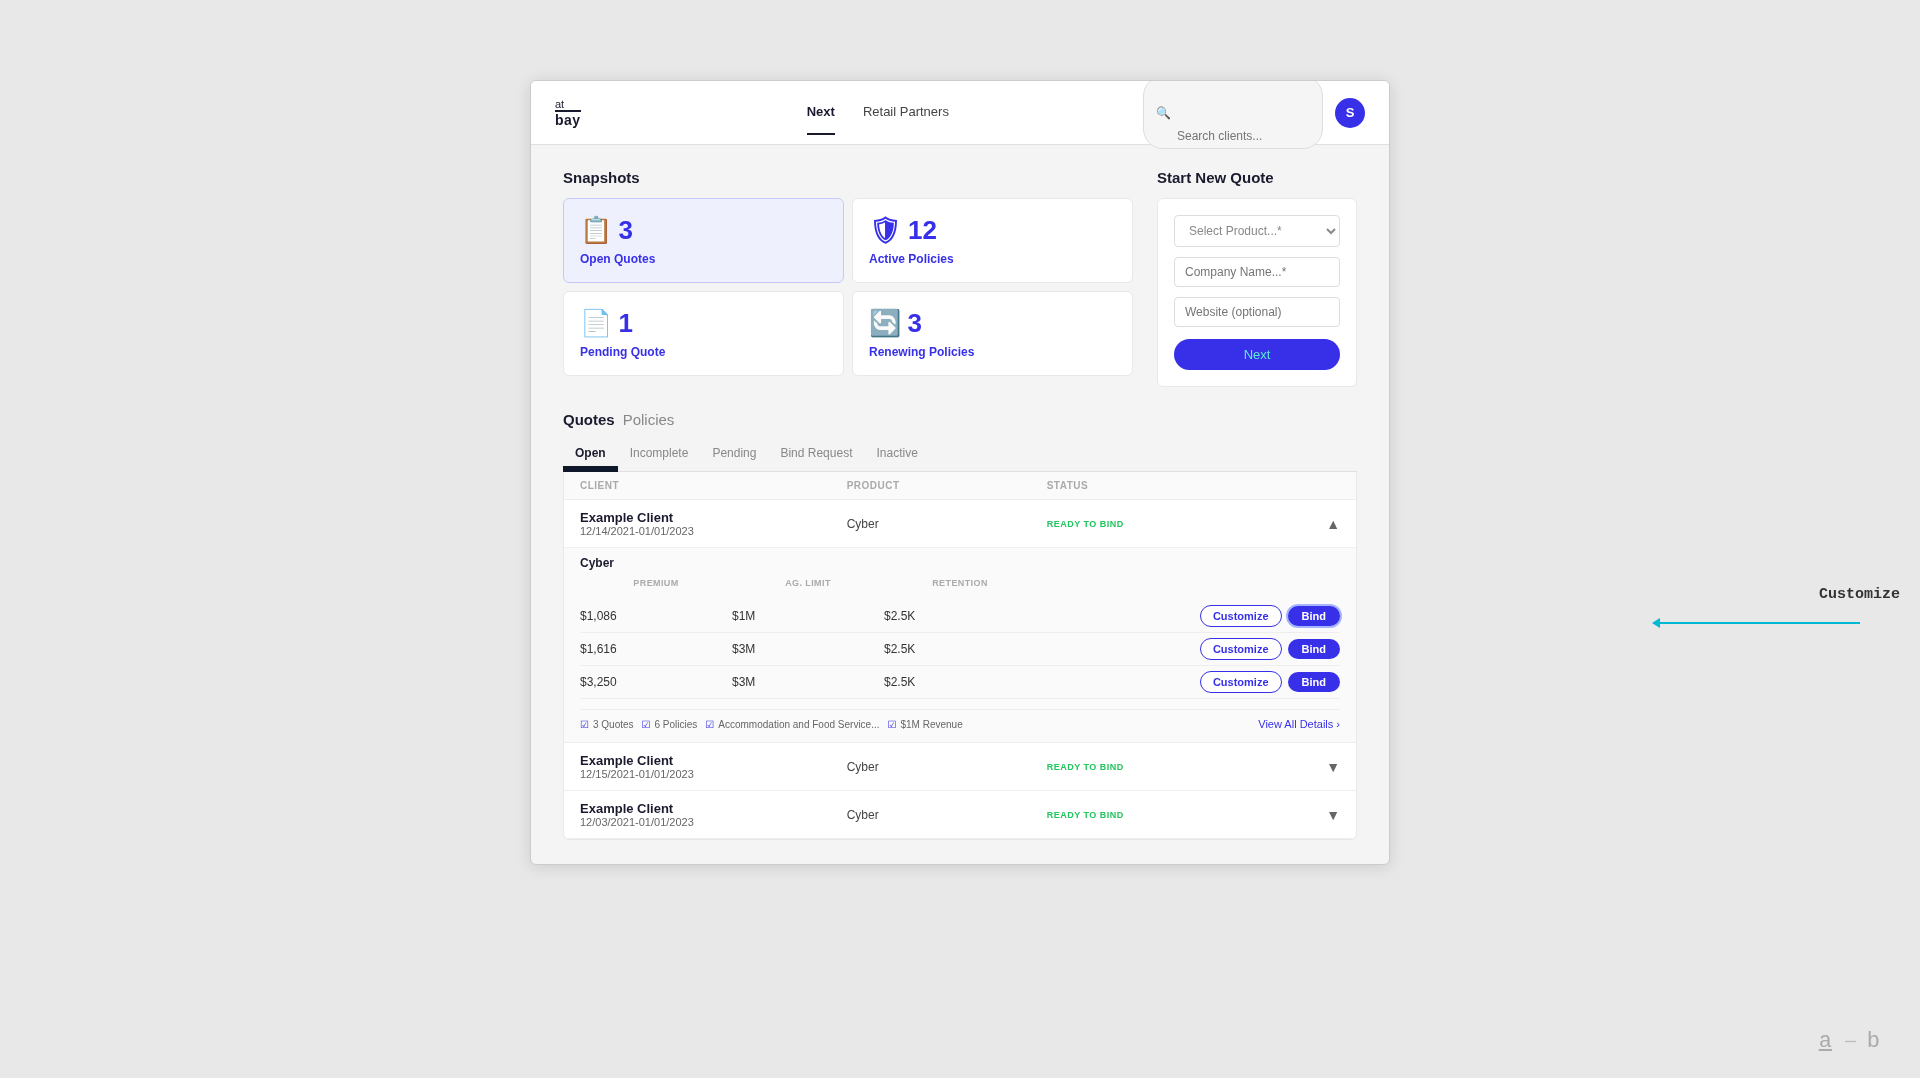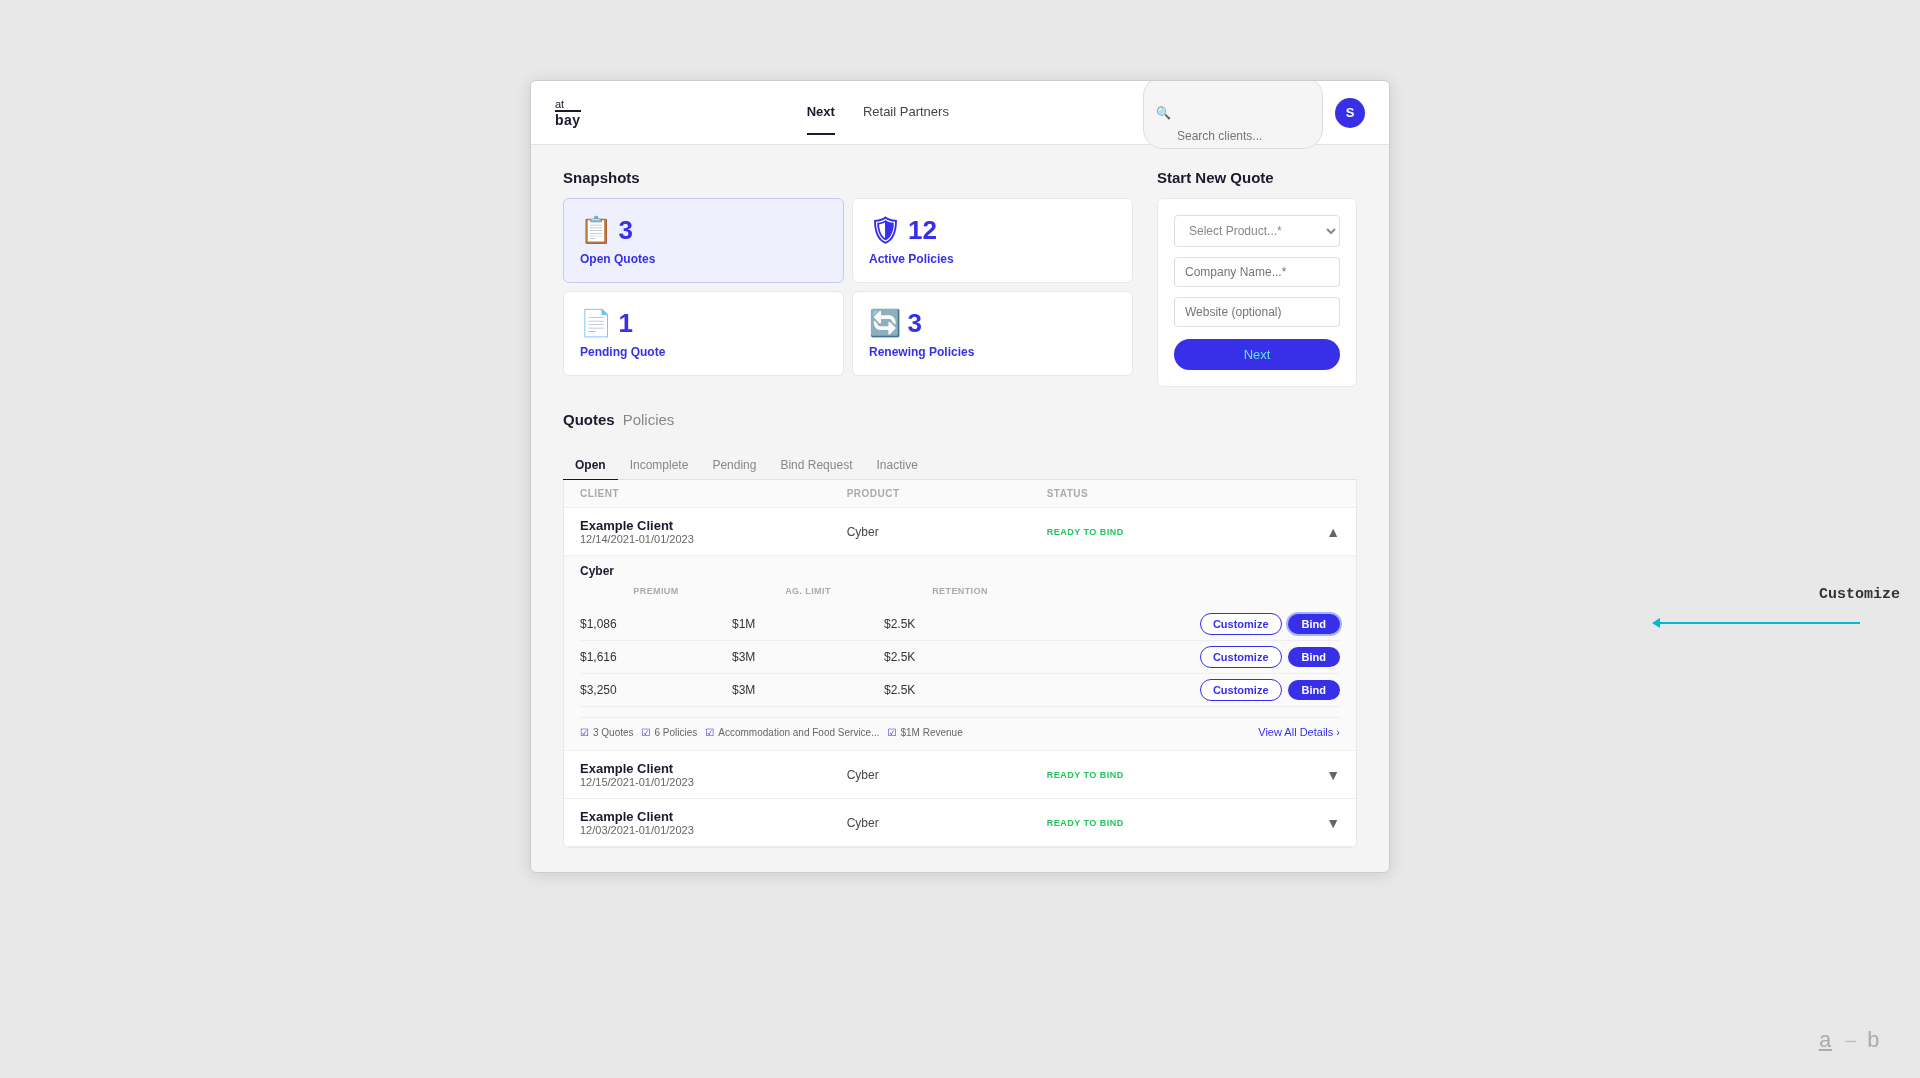--- a/index.html
+++ b/index.html
@@ -190,21 +190,21 @@
       width: 100%;
       margin-top: 2px;
       text-align: center;
     }
 
     
     .quotes-section {}
     .quotes-header {
       display: flex;
       gap: 8px;
-      margin-bottom: 24px;
+      margin-bottom: 12px;
       align-items: baseline;
     }
     .quotes-title {
       font-size: 15px;
       font-weight: 700;
       color: #1a1a2e;
     }
     .policies-title {
       font-size: 15px;
       font-weight: 400;
@@ -223,21 +223,21 @@
       font-size: 12px;
       color: #888;
       padding: 6px 12px;
       cursor: pointer;
       border-bottom: 2px solid transparent;
       margin-bottom: -1px;
     }
     .tab.active {
       color: #1a1a2e;
       font-weight: 600;
-      border-bottom: 1px solid #0f172a;
+      border-bottom: 6px solid #0f172a;
     }
 
     
     .quotes-table {
       background: #fff;
       border-radius: 0 0 6px 6px;
       overflow: hidden;
       border: 1px solid #e8e8e8;
       border-top: none;
     }

